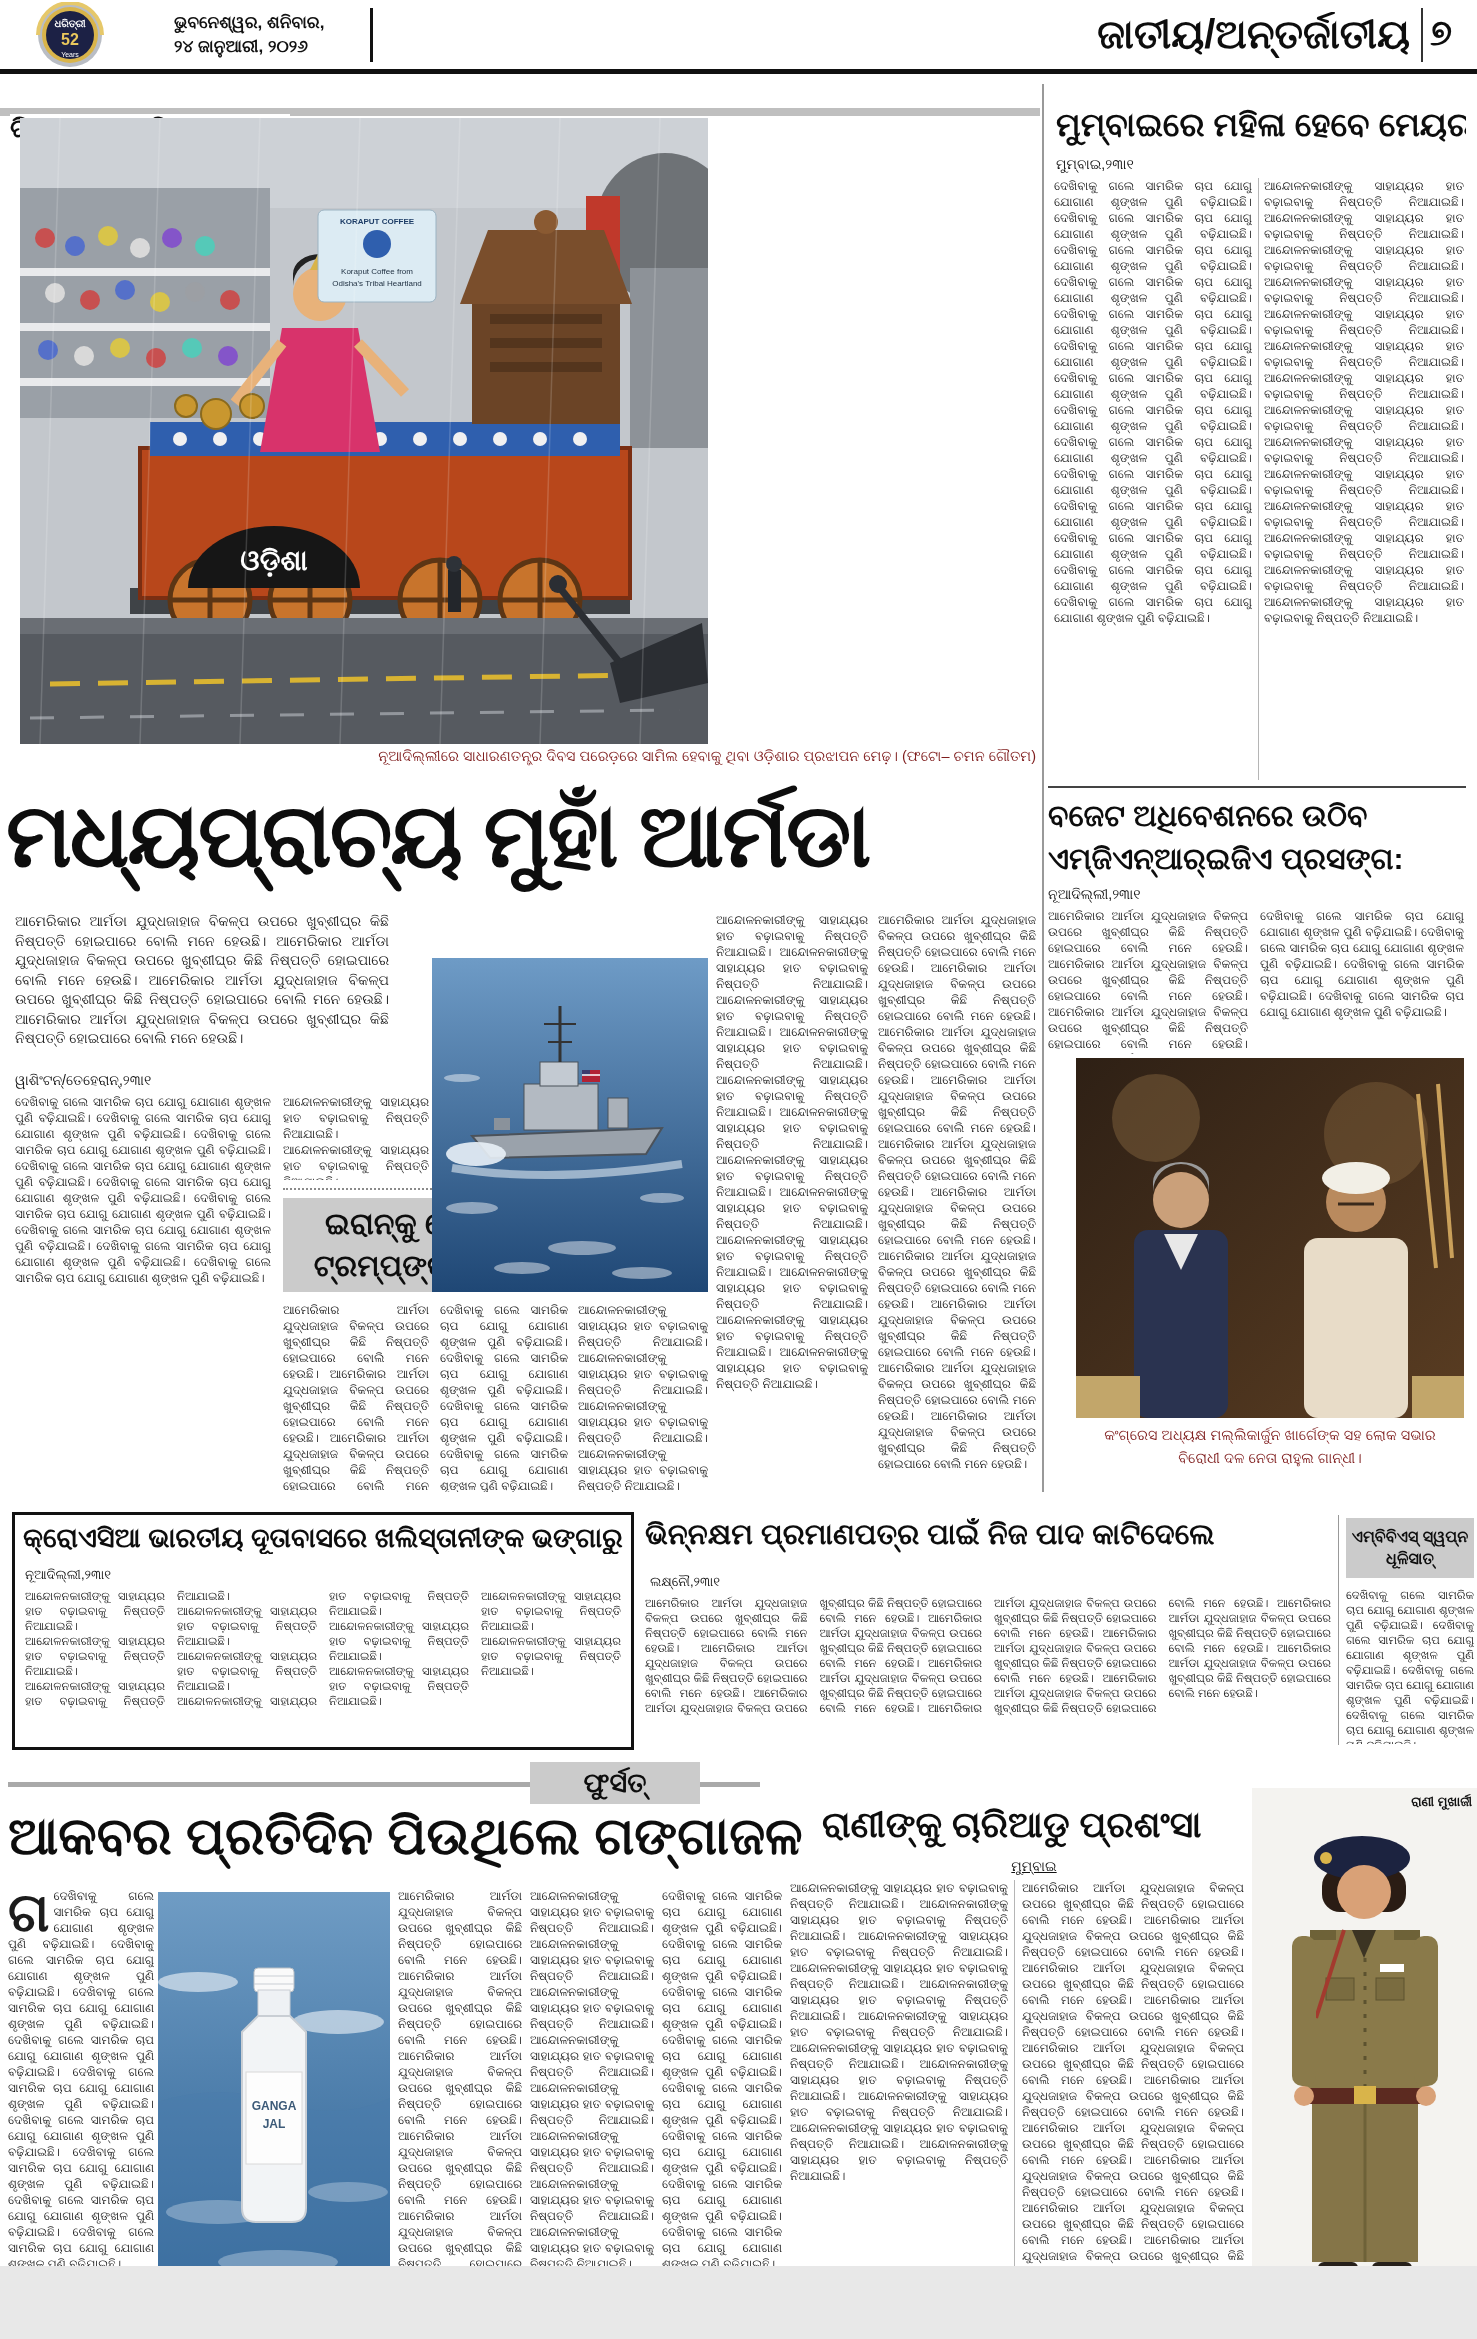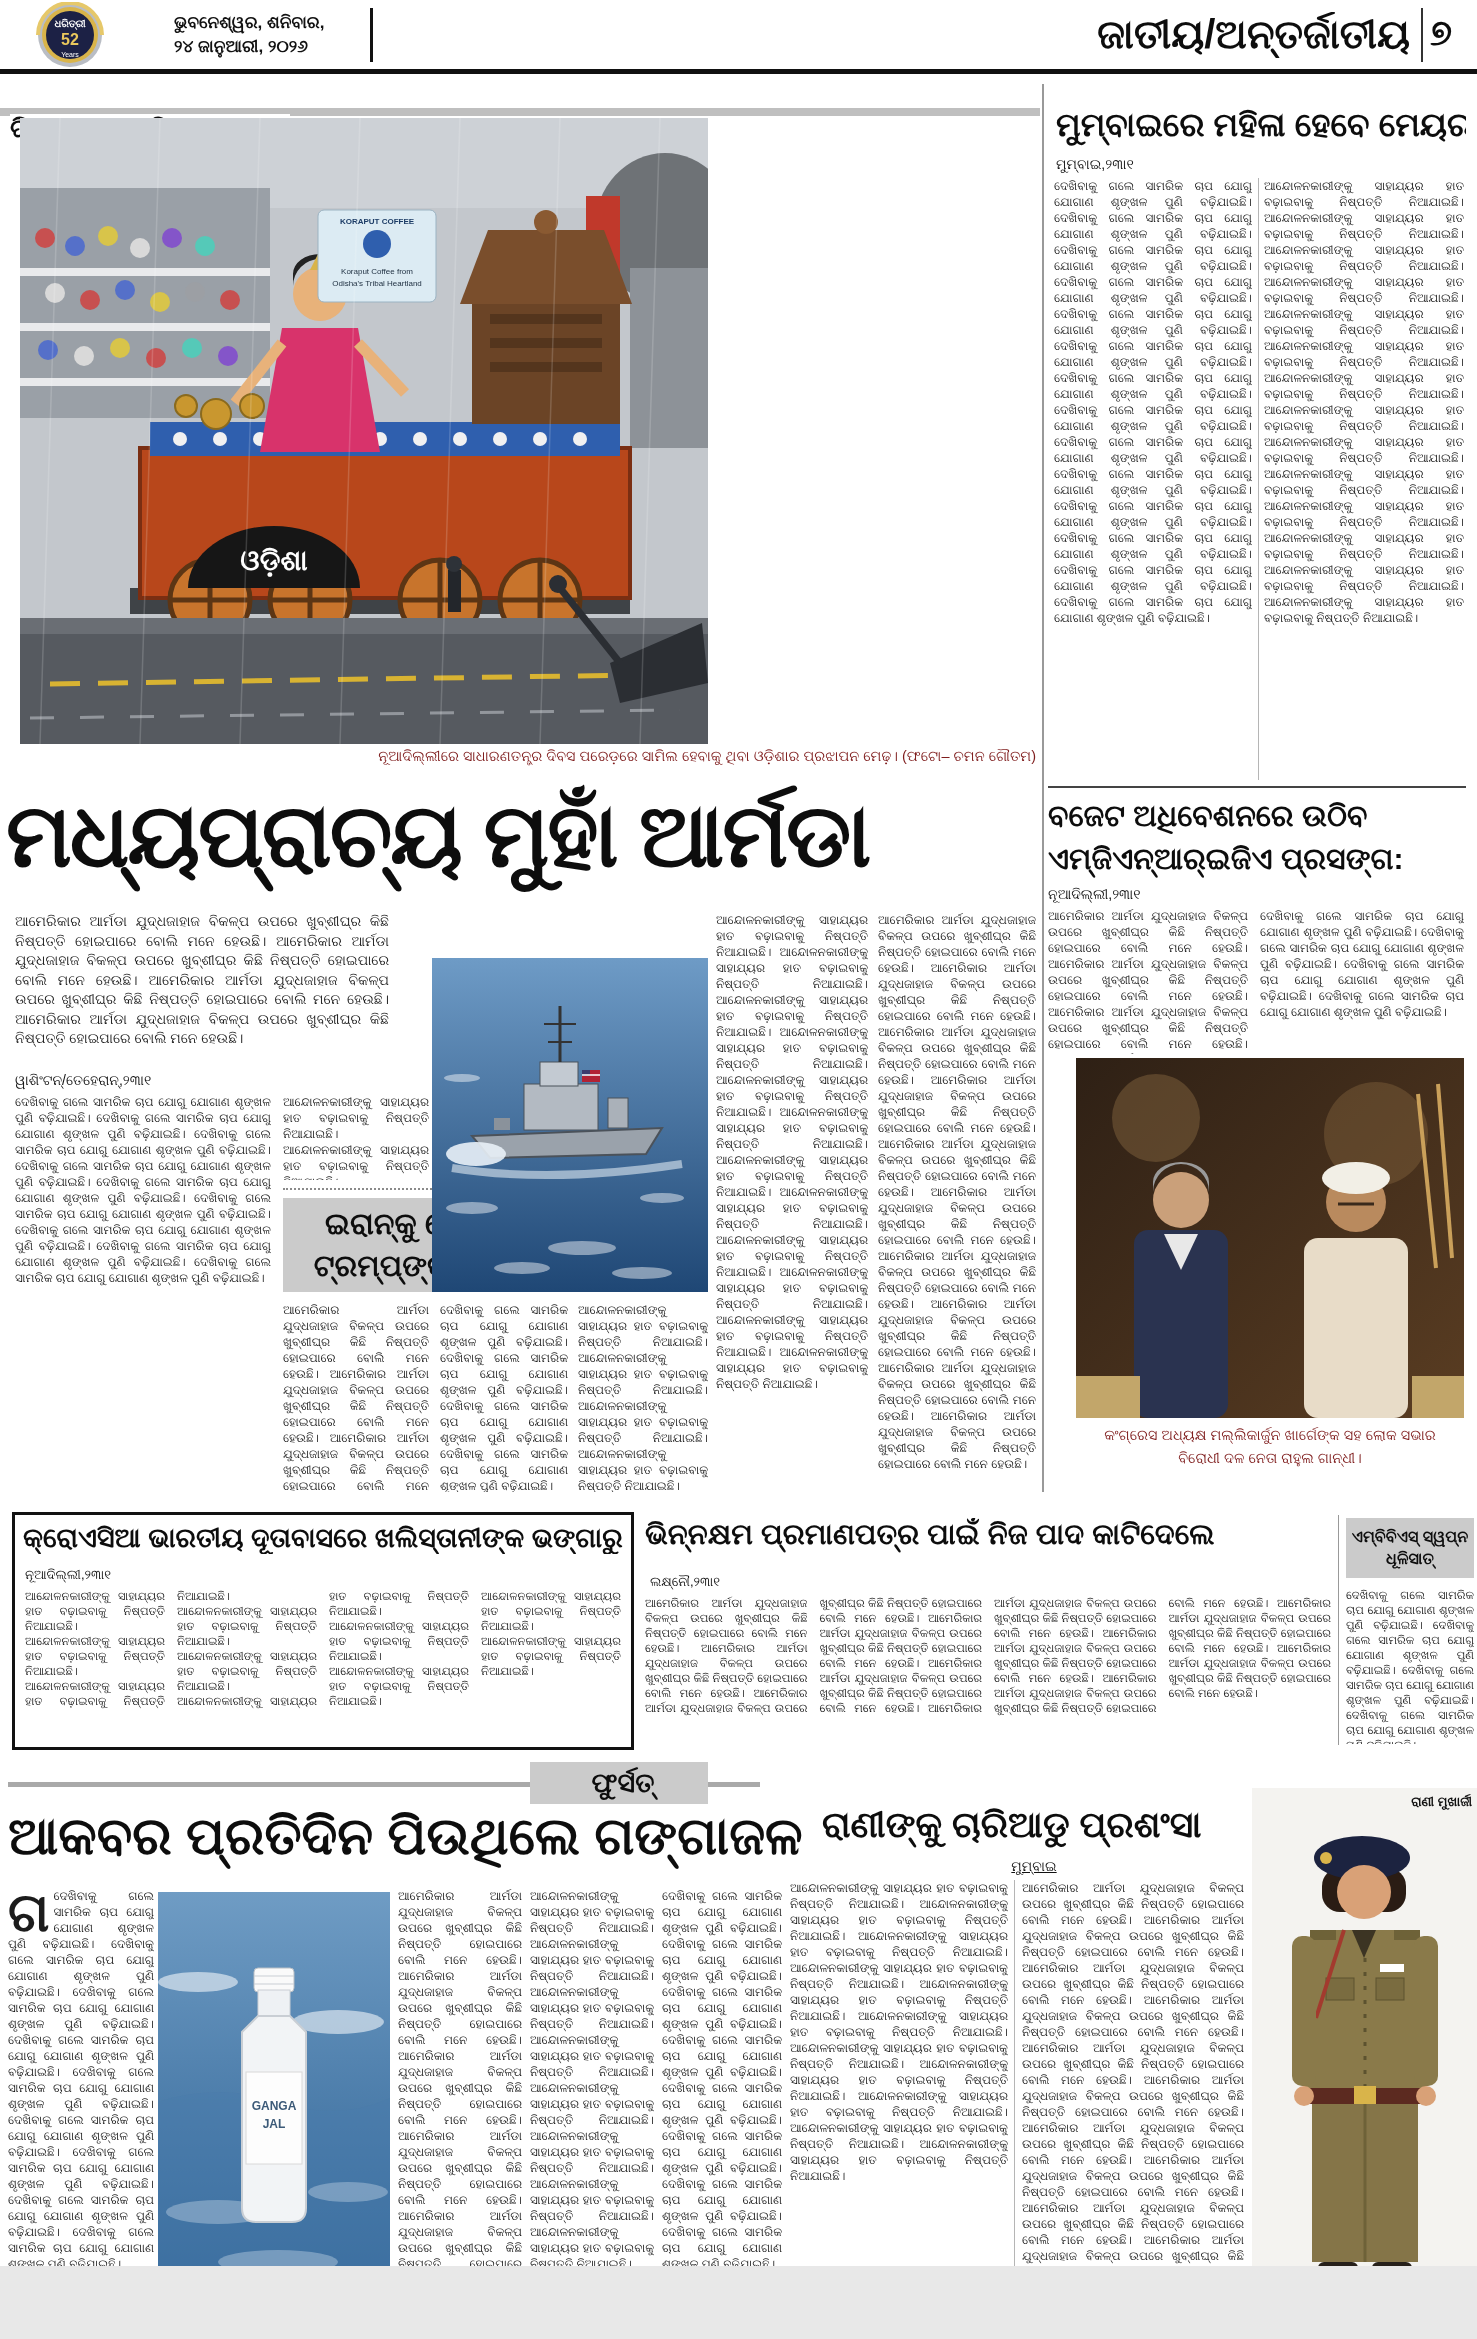--- a/index.html
+++ b/index.html
@@ -301,21 +301,21 @@
   <div class="rule-v" style="left:1338px;top:1515px;width:1px;height:230px;"></div>
   <div class="graybox" style="left:1346px;top:1518px;width:128px;height:60px;font-size:16px;line-height:22px;">
     <div>
       <div>ଏମ୍‌ବିବିଏସ୍ ସ୍ୱପ୍ନ</div>
       <div>ଧୂଳିସାତ୍</div>
     </div>
   </div>
   <div class="col" style="left:1346px;top:1588px;width:128px;height:156px;font-size:11.5px;line-height:15px;">ଦେଖିବାକୁ ଗଲେ ସାମରିକ ଚାପ ଯୋଗୁ ଯୋଗାଣ ଶୃଙ୍ଖଳ ପୁଣି ବଢ଼ିଯାଇଛି। ଦେଖିବାକୁ ଗଲେ ସାମରିକ ଚାପ ଯୋଗୁ ଯୋଗାଣ ଶୃଙ୍ଖଳ ପୁଣି ବଢ଼ିଯାଇଛି। ଦେଖିବାକୁ ଗଲେ ସାମରିକ ଚାପ ଯୋଗୁ ଯୋଗାଣ ଶୃଙ୍ଖଳ ପୁଣି ବଢ଼ିଯାଇଛି। ଦେଖିବାକୁ ଗଲେ ସାମରିକ ଚାପ ଯୋଗୁ ଯୋଗାଣ ଶୃଙ୍ଖଳ ପୁଣି ବଢ଼ିଯାଇଛି। </div>
 
   <div class="abs" style="left:8px;top:1782px;width:752px;height:5px;background:#a9a9a9;"></div>
-  <div class="graybox" style="left:530px;top:1762px;width:170px;height:42px;font-size:27px;padding-left:8px;">ଫୁର୍ସତ୍</div>
+  <div class="graybox" style="left:530px;top:1762px;width:170px;height:42px;font-size:27px;">ଫୁର୍ସତ୍</div>
 
   <div class="hl" style="left:8px;top:1806px;width:812px;height:70px;font-size:52px;white-space:nowrap;">ଆକବର ପ୍ରତିଦିନ ପିଉଥିଲେ ଗଙ୍ଗାଜଳ</div>
 
   <div class="col" style="left:8px;top:1888px;width:146px;height:450px;">
     <span style="float:left;font-size:54px;line-height:48px;font-weight:bold;padding-right:4px;">ଗ</span><span>ଦେଖିବାକୁ ଗଲେ ସାମରିକ ଚାପ ଯୋଗୁ ଯୋଗାଣ ଶୃଙ୍ଖଳ ପୁଣି ବଢ଼ିଯାଇଛି। ଦେଖିବାକୁ ଗଲେ ସାମରିକ ଚାପ ଯୋଗୁ ଯୋଗାଣ ଶୃଙ୍ଖଳ ପୁଣି ବଢ଼ିଯାଇଛି। ଦେଖିବାକୁ ଗଲେ ସାମରିକ ଚାପ ଯୋଗୁ ଯୋଗାଣ ଶୃଙ୍ଖଳ ପୁଣି ବଢ଼ିଯାଇଛି। ଦେଖିବାକୁ ଗଲେ ସାମରିକ ଚାପ ଯୋଗୁ ଯୋଗାଣ ଶୃଙ୍ଖଳ ପୁଣି ବଢ଼ିଯାଇଛି। ଦେଖିବାକୁ ଗଲେ ସାମରିକ ଚାପ ଯୋଗୁ ଯୋଗାଣ ଶୃଙ୍ଖଳ ପୁଣି ବଢ଼ିଯାଇଛି। ଦେଖିବାକୁ ଗଲେ ସାମରିକ ଚାପ ଯୋଗୁ ଯୋଗାଣ ଶୃଙ୍ଖଳ ପୁଣି ବଢ଼ିଯାଇଛି। ଦେଖିବାକୁ ଗଲେ ସାମରିକ ଚାପ ଯୋଗୁ ଯୋଗାଣ ଶୃଙ୍ଖଳ ପୁଣି ବଢ଼ିଯାଇଛି। ଦେଖିବାକୁ ଗଲେ ସାମରିକ ଚାପ ଯୋଗୁ ଯୋଗାଣ ଶୃଙ୍ଖଳ ପୁଣି ବଢ଼ିଯାଇଛି। ଦେଖିବାକୁ ଗଲେ ସାମରିକ ଚାପ ଯୋଗୁ ଯୋଗାଣ ଶୃଙ୍ଖଳ ପୁଣି ବଢ଼ିଯାଇଛି। </span>
   </div>
 
   <div class="photo" style="left:158px;top:1892px;width:232px;height:392px;">
     <svg width="232" height="392" viewBox="0 0 232 392">
       <defs>

